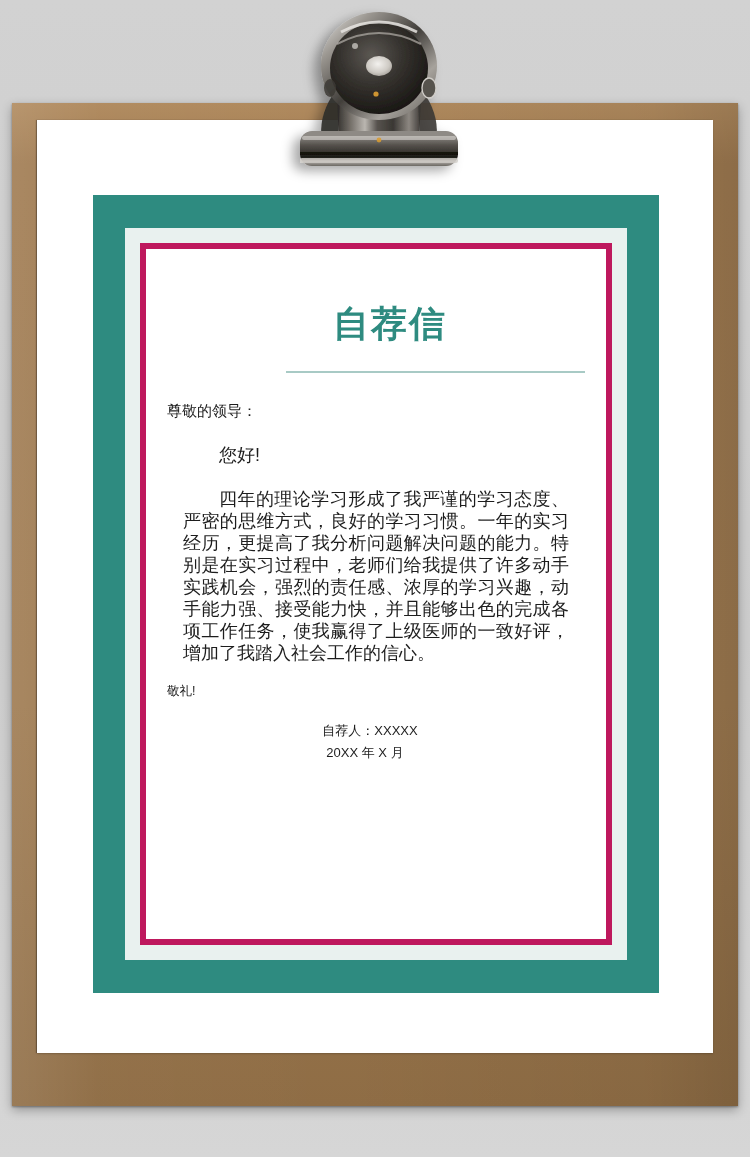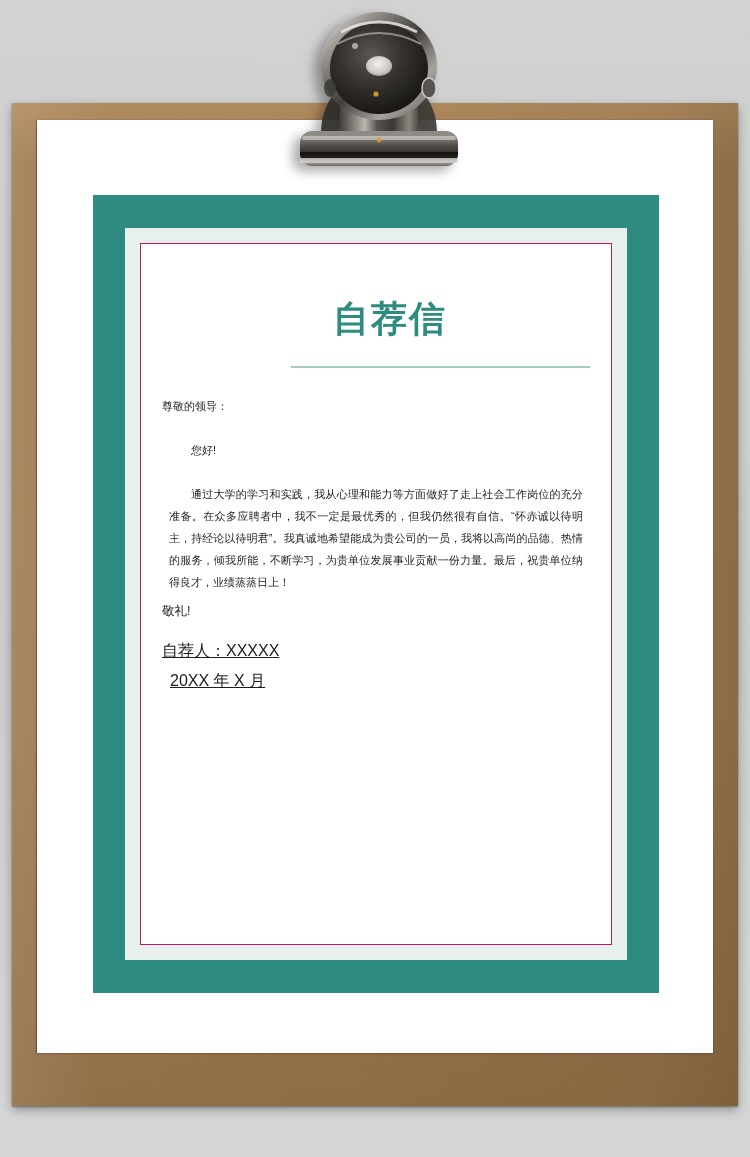--- a/index.html
+++ b/index.html
@@ -76,21 +76,21 @@
     bottom: 33px;
     background: #e9f1ef;
   }
   .page {
     position: absolute;
     left: 15px;
     top: 15px;
     right: 15px;
     bottom: 15px;
     background: #ffffff;
-    border: 1px solid #be185d;
+    border: 6px solid #be185d;
     box-sizing: border-box;
   }
 
   
   .letter {
     position: absolute;
     left: 0;
     top: 0;
     right: 0;
     bottom: 0;
@@ -111,46 +111,45 @@
   }
   .title-rule {
     margin: 29px 0 0 auto;
     width: 299px;
     height: 2px;
     background: #a8cac5;
   }
 
   .salutation {
     margin: 27px 0 0 0;
-    font-size: 11px;
+    font-size: 15px;
     line-height: 22px;
   }
   .para {
-    margin: 7px;
-    font-size: 11px;
+    margin: 16px;
+    font-size: 18px;
     line-height: 22px;
     text-align: justify;
     text-justify: inter-ideograph;
   }
   .indent { text-indent: 2em; }
   .gap-top { margin-top: 22px; }
 
   .closing-1 { margin: 22px 0 0 0; text-indent: 2em; font-size: 12.5px; line-height: 22px; }
   .closing-2 { margin: 0; font-size: 12.5px; line-height: 22px; }
 
   .sign-block {
     margin-top: 18px;
-    text-align: left;
+    text-align: center;
     padding-right: 12px;
-    font-size: 16px;
+    font-size: 13px;
     line-height: 22px;
-    text-decoration: underline;
   }
   .sign-line { margin: 0; }
-  .sign-date { margin: 8px; padding-right: 10px; }
+  .sign-date { margin: 0; padding-right: 10px; }
 
   
   .clip {
     position: absolute;
     left: 0;
     top: 0;
     width: 750px;
     height: 200px;
     z-index: 5;
     pointer-events: none;
@@ -173,23 +172,23 @@
 
               <h1 class="doc-title">自荐信</h1>
 
               <div class="title-rule"></div>
 
               <p class="salutation">尊敬的领导：</p>
 
               <p class="para indent gap-top">您好!</p>
 
 
-
-
-              <p class="para indent gap-top">通过大学的学习和实践，我从心理和能力等方面做好了走上社会工作岗位的充分准备。在众多应聘者中，我不一定是最优秀的，但我仍然很有自信。“怀赤诚以待明主，持经论以待明君”。我真诚地希望能成为贵公司的一员，我将以高尚的品德、热情的服务，倾我所能，不断学习，为贵单位发展事业贡献一份力量。最后，祝贵单位纳得良才，业绩蒸蒸日上！</p>
+              <p class="para indent gap-top">四年的理论学习形成了我严谨的学习态度、严密的思维方式，良好的学习习惯。一年的实习经历，更提高了我分析问题解决问题的能力。特别是在实习过程中，老师们给我提供了许多动手实践机会，强烈的责任感、浓厚的学习兴趣，动手能力强、接受能力快，并且能够出色的完成各项工作任务，使我赢得了上级医师的一致好评，增加了我踏入社会工作的信心。</p>
+
+
 
 
               <p class="closing-2">敬礼!</p>
 
               <div class="sign-block">
                 <p class="sign-line">自荐人：XXXXX</p>
                 <p class="sign-date">20XX 年 X 月</p>
               </div>
 
             </div>

